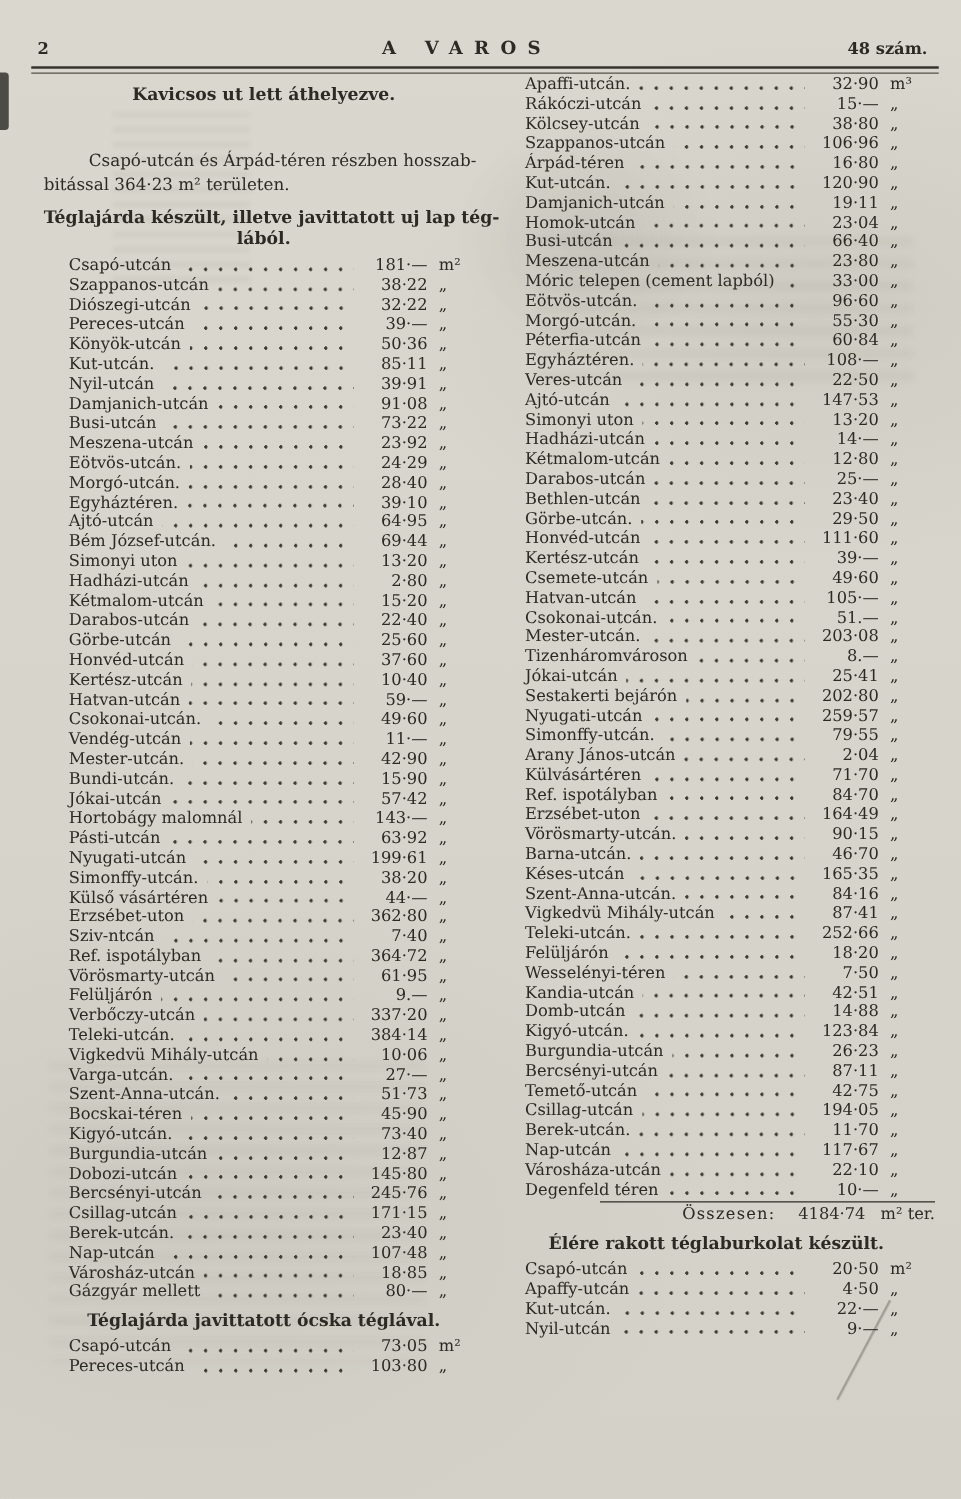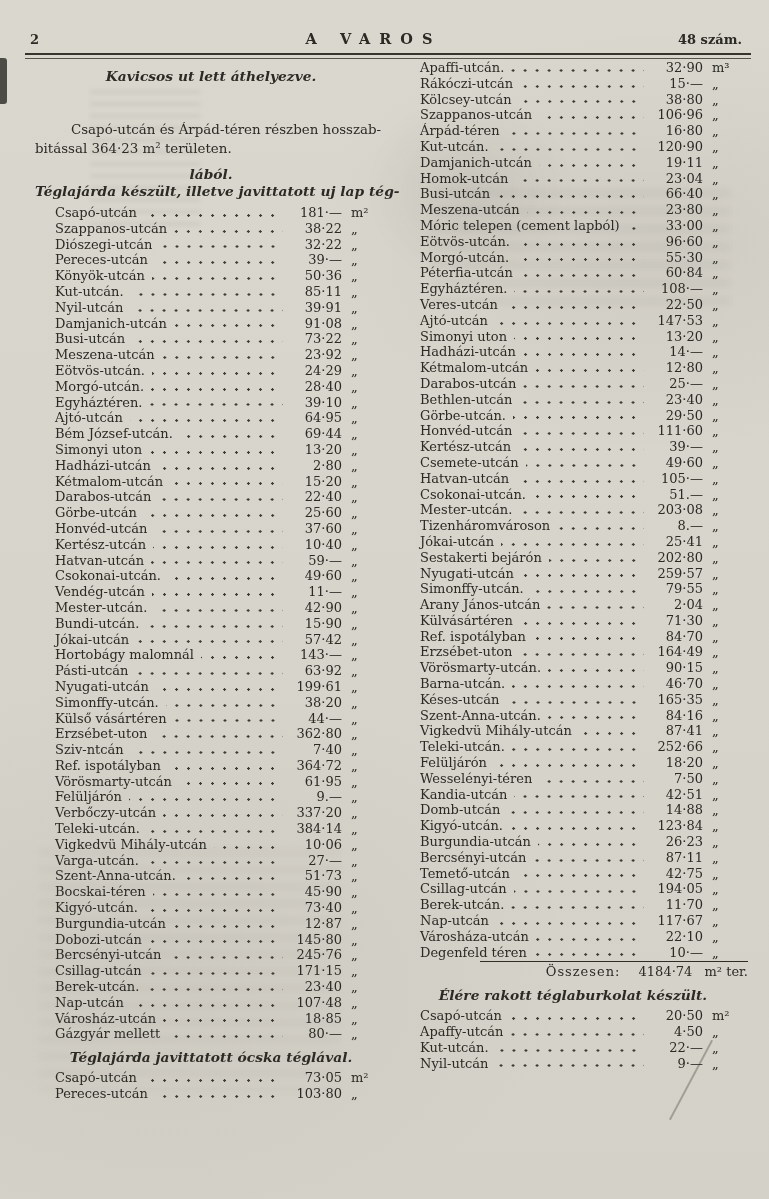--- a/index.html
+++ b/index.html
@@ -43,21 +43,21 @@
     position:absolute; top:53px; left:25px; width:726px; height:3px;
     border-top:2.5px solid #36342c; border-bottom:1px solid #55524a;
   }
 
   
   .col { position:absolute; font-size:13px; line-height:15.8px; }
   .col-left  { top:62px;  left:35px;  width:352px; }
   .col-right { top:60px;  left:398px; width:350px; }
 
   .h-italic {
-    font-style:italic; font-weight:bold; text-align:center;
+    font-weight:bold; text-align:center;
     font-size:13.8px; line-height:17px; white-space:nowrap;
   }
   .h1 { margin:6px 0 7px 0; }
   .h2 { margin:8px 0 5px 0; }
   .h3 { margin:7px 0 4px 0; }
   .para { font-size:13.4px; line-height:19px; margin-bottom:2px;margin-top:35px; }
   .para .l1 { text-indent:36px; white-space:nowrap; }
   .para .l2 { white-space:nowrap; }
 
   .row { display:flex; align-items:baseline; }
@@ -101,22 +101,22 @@
   </div>
   <div class="rule"></div>
 
   <div class="col col-left">
     <div class="h-italic h1">Kavicsos ut lett áthelyezve.</div>
     <div class="para">
       <div class="l1">Csapó-utcán és Árpád-téren részben hosszab-</div>
       <div class="l2">bitással 364·23 m² területen.</div>
     </div>
     <div class="h-italic h2">
+      <div>Téglajárda készült, illetve javittatott uj lap tég-</div>
       <div>lából.</div>
-      <div>Téglajárda készült, illetve javittatott uj lap tég-</div>
     </div>
 
     <div>
 
         <div class="row">
           <span class="nm">Csapó-utcán</span>
           <span class="leader"></span>
           <span class="val">181·—</span>
           <span class="unit">m²</span>
         </div>
@@ -751,21 +751,21 @@
         <div class="row">
           <span class="nm">Arany János-utcán</span>
           <span class="leader"></span>
           <span class="val">2·04</span>
           <span class="unit">„</span>
         </div>
 
         <div class="row">
           <span class="nm">Külvásártéren</span>
           <span class="leader"></span>
-          <span class="val">71·30</span>
+          <span class="val">71·70</span>
           <span class="unit">„</span>
         </div>
 
         <div class="row">
           <span class="nm">Ref. ispotályban</span>
           <span class="leader"></span>
           <span class="val">84·70</span>
           <span class="unit">„</span>
         </div>
 

